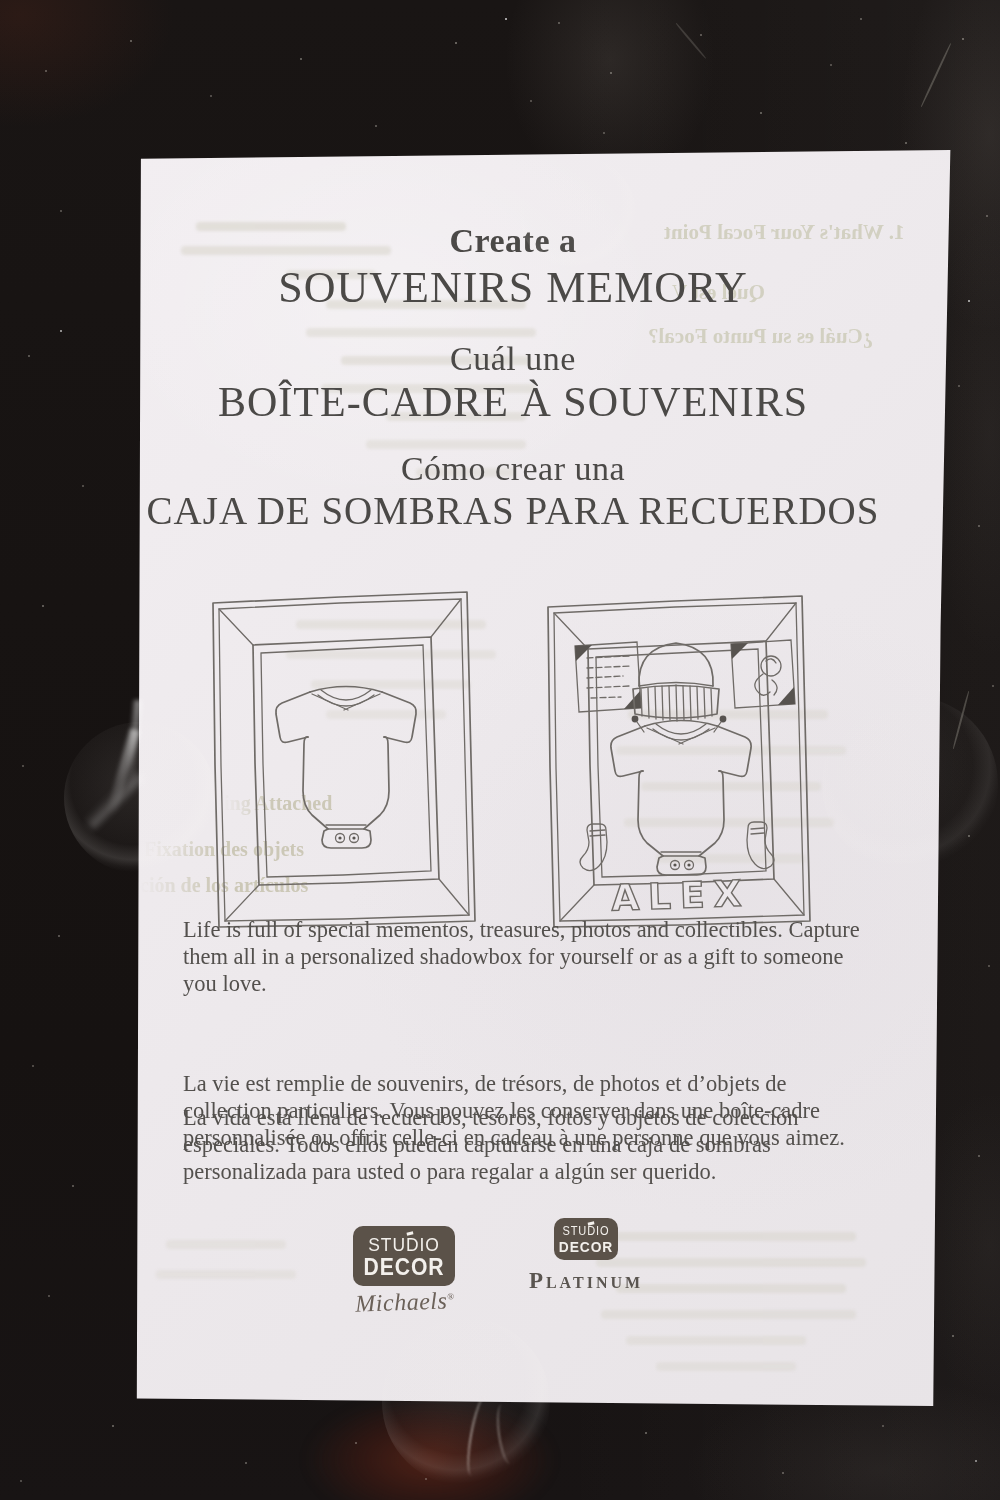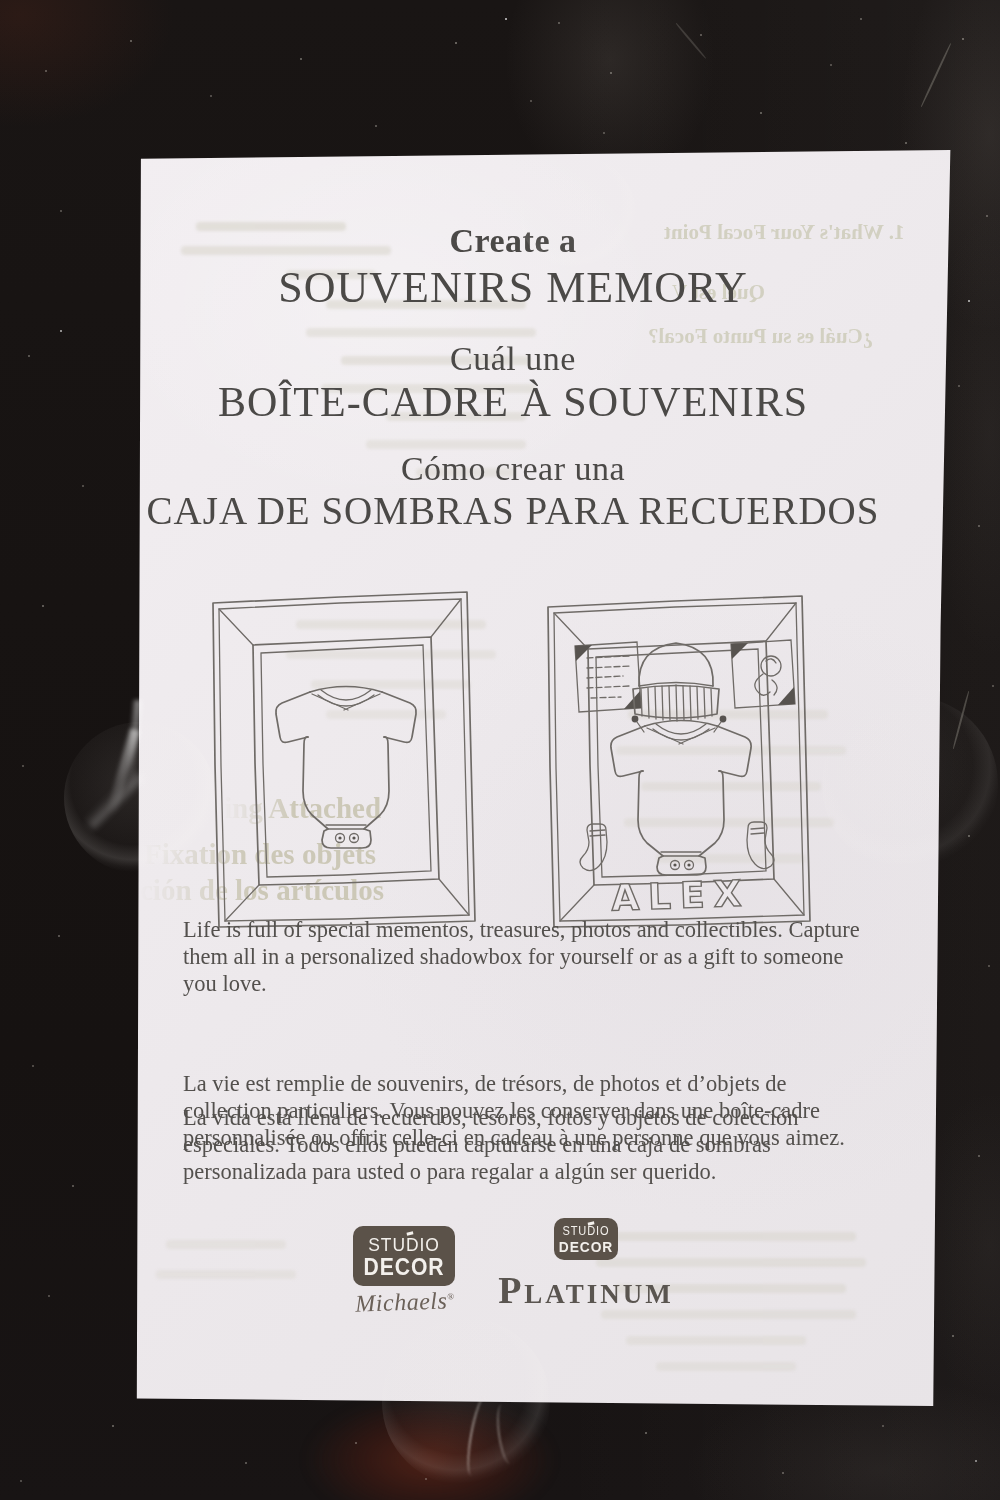--- a/index.html
+++ b/index.html
@@ -56,21 +56,21 @@
     background:
       radial-gradient(420px 300px at 30% 12%, rgba(255,255,255,.25), transparent 70%),
       radial-gradient(500px 420px at 72% 60%, rgba(221,215,221,.30), transparent 75%),
       linear-gradient(135deg,#f2eef1 0%, #ece8eb 55%, #e8e4e7 100%);
     color:#4b4947;}
 
   
   .ghost-bar{position:absolute;height:9px;background:#d2cfc2;border-radius:4px;filter:blur(1.5px);}
   .ghost-line{position:absolute;color:#d2d0c1;white-space:nowrap;
     font-weight:bold;font-size:21px;transform:scaleX(-1);}
-  .ghost-attach{position:absolute;color:#ccc8b7;white-space:nowrap;font-weight:bold;font-size:29px;
+  .ghost-attach{position:absolute;color:#ccc8b7;white-space:nowrap;font-weight:bold;font-size:20px;
     -webkit-mask-image:linear-gradient(90deg,transparent 0,#000 45%);
     mask-image:linear-gradient(90deg,transparent 0,#000 45%);}
 
   
   .titles{position:absolute;left:-31px;top:0;width:816px;text-align:center;color:#4b4947;}
   .t-small{font-size:34px;letter-spacing:.5px;}
   .t-big{font-size:44px;letter-spacing:1px;}
   .pos-a{position:absolute;left:0;width:100%;}
 
   
@@ -91,21 +91,21 @@
   .logo-left .sd-box{width:102px;height:60px;padding-top:9px;box-sizing:border-box;}
   .logo-left .sd-studio{font-size:19px;margin-bottom:2px;}
   .logo-left .sd-decor{font-size:23px;}
   .michaels{margin-top:3px;font-style:italic;font-size:24px;color:#6b6159;letter-spacing:.5px;
             transform:rotate(-2deg);}
   .michaels sup{font-size:9px;}
   .logo-right{position:absolute;left:330px;top:1068px;width:240px;text-align:center;color:#5a5550;}
   .logo-right .sd-box{width:64px;height:42px;margin:0 auto;padding-top:7px;box-sizing:border-box;}
   .logo-right .sd-studio{font-size:12px;margin-bottom:2px;}
   .logo-right .sd-decor{font-size:15px;}
-  .platinum{margin-top:8px;font-variant:small-caps;font-weight:bold;font-size:38px;letter-spacing:3px;}
+  .platinum{margin-top:8px;font-variant:small-caps;font-weight:bold;font-size:23px;letter-spacing:3px;}
   .platine-row{margin-top:1px;font-variant:small-caps;font-weight:bold;font-size:25px;letter-spacing:2px;
      display:flex;justify-content:center;align-items:center;gap:9px;}
   .divider{width:1.5px;height:24px;background:#5a5550;}
 
   
   .tape{position:absolute;border-radius:50%;z-index:40;}
   .tape-ring{background:radial-gradient(circle at 45% 40%, rgba(245,242,238,.09) 0%,
       rgba(245,242,238,.03) 50%, rgba(250,248,244,.14) 62%, rgba(250,248,244,.04) 68%, transparent 72%);}
   .streak{position:absolute;background:linear-gradient(180deg,rgba(255,255,255,.85),rgba(255,255,255,0));
       filter:blur(2px);z-index:41;}

